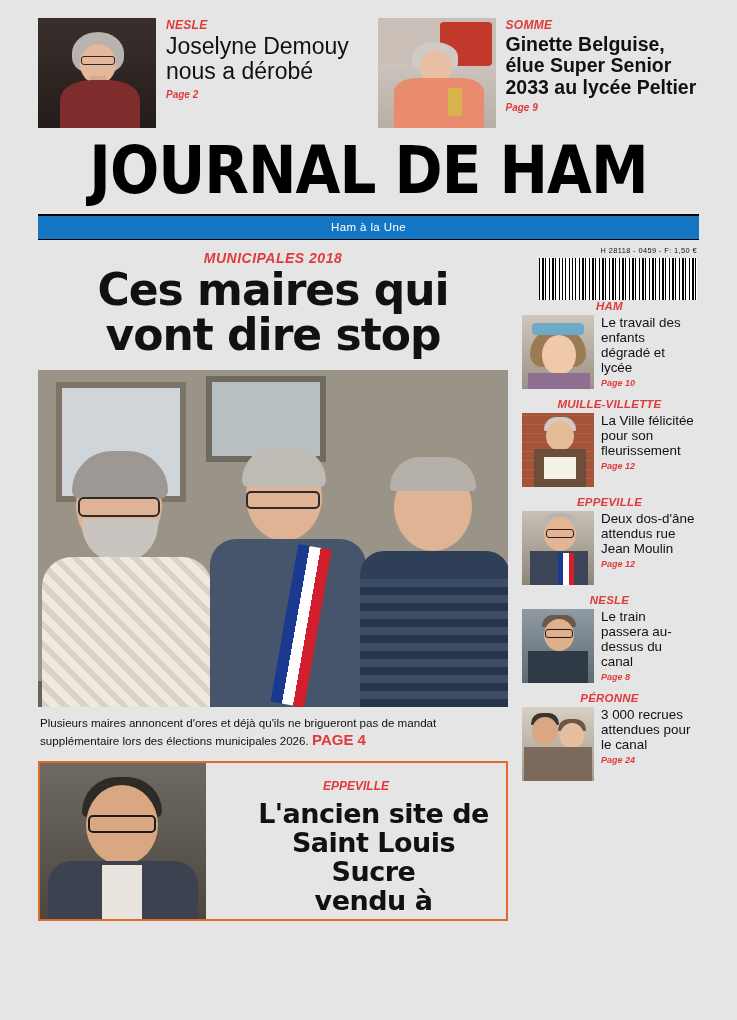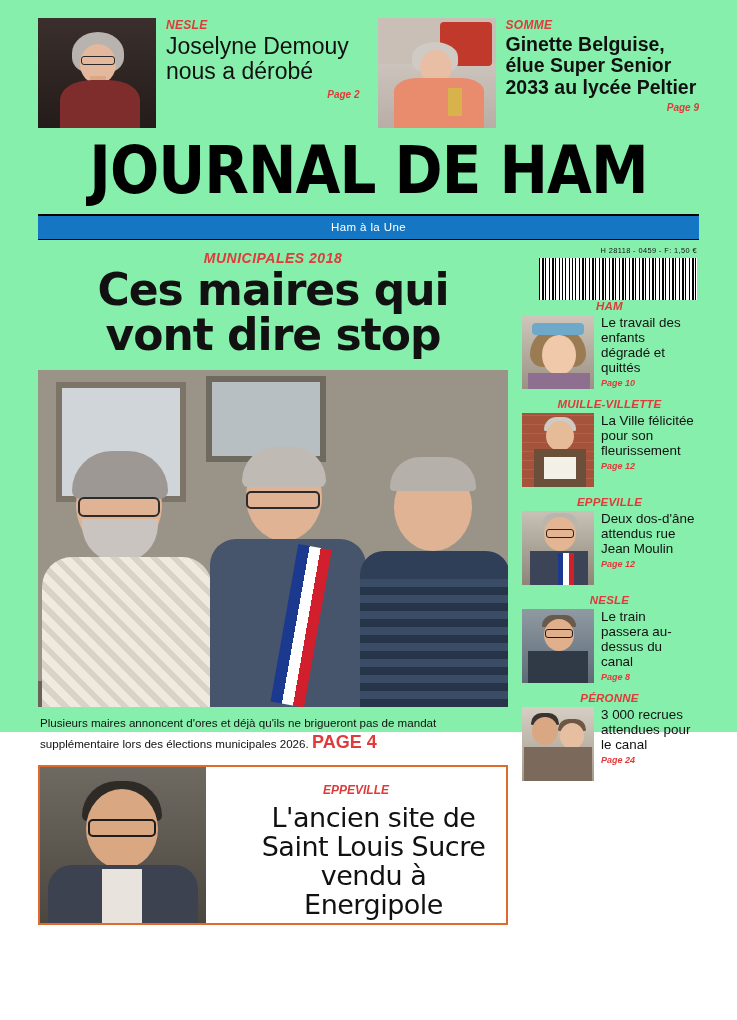--- a/index.html
+++ b/index.html
@@ -2,21 +2,21 @@
 <html><head>
 <meta charset="utf-8">
 <style>
   * { box-sizing: border-box; margin: 0; padding: 0; }
   body {
     width: 737px; height: 1020px;
     background: #ffffff;
     font-family: "Liberation Sans", sans-serif;
     overflow: hidden;
   }
-  .page { position: relative; width: 737px; height: 732px; background:#86efac; }
+  .page { position: relative; width: 737px; height: 1020px; background:#e5e5e5; }
 
   
   .top-strip { display: flex; padding: 18px 38px 8px 38px; gap: 18px; }
   .teaser { display: flex; gap: 10px; flex: 1; }
   .teaser-photo {
     width: 118px; height: 110px; flex: 0 0 118px;
     background: #2b2b33; position: relative; overflow: hidden;
   }
   .teaser-photo.t1 { background: linear-gradient(#3a2f2c 0%, #241c1a 100%); }
   .teaser-photo.t2 { background: linear-gradient(#d8d3cc 0%, #b9aea6 100%); }
@@ -37,21 +37,21 @@
   .kicker {
     font-style: italic; font-weight: bold; color: #e03a3a;
     font-size: 12px; letter-spacing: .3px; margin-bottom: 2px;
   }
   .teaser-head {
     font-size: 23px; line-height: 1.1; font-weight: 400; color: #111;
   }
   .teaser-head.small { font-size: 19.5px; font-weight: bold; }
   .page-ref {
     font-style: italic; font-weight: bold; color: #e03a3a; font-size: 10px;
-    text-align: right; margin-top: 4px;
+    text-align: left; margin-top: 4px;
   }
 
   
   .masthead-wrap { padding: 6px 38px 0 38px; }
   .masthead {
     text-align: center;
     font-family: "DejaVu Sans", sans-serif;
     font-weight: bold; font-size: 58px; letter-spacing: -1px;
     line-height: 1; color: #000;
     transform: scaleY(1.12);
@@ -127,39 +127,39 @@
   .m3 { left:322px; bottom:0; width:150px; height:248px; }
   .m3 .m-head { left:34px; top:4px; width:78px; height:88px; }
   .m3 .hair { position:absolute; left:30px; top:-2px; width:86px; height:34px; background:#b5b0aa; border-radius:44px 44px 6px 6px; }
   .m3 .body { position:absolute; left:0; top:92px; width:150px; height:156px; background:#2f3f57; border-radius:24px 24px 0 0; }
   .m3 .stripe { position:absolute; left:0; top:120px; width:150px; height:128px;
                 background: repeating-linear-gradient(0deg,#27354a 0 8px,#3a4c66 8px 16px); border-radius:0; }
 
   .caption {
     font-size: 11.6px; line-height: 1.35; color: #111; padding: 8px 2px 0 2px;
   }
-  .caption .pref { color: #e03a3a; font-weight: bold; font-size: 18px; }
+  .caption .pref { color: #e03a3a; font-weight: bold; font-size: 15px; }
 
   
   .bottom-box {
     margin-top: 10px; border: 2.5px solid #e06a2b; display: flex;
     height: 160px; overflow: hidden;
   }
   .bb-photo { width: 166px; flex: 0 0 166px; position: relative; background:#5f5a52; }
   .bb-photo .bg { position:absolute; inset:0; background:linear-gradient(#6f6a61,#4b463f); }
   .bb-photo .head { position:absolute; left:46px; top:22px; width:72px; height:80px; background:#d9a882; border-radius:50%; }
   .bb-photo .hair { position:absolute; left:42px; top:14px; width:80px; height:40px; background:#2e2a26; border-radius:40px 40px 6px 6px; }
   .bb-photo .glass { position:absolute; left:48px; top:52px; width:68px; height:18px; border:2.5px solid #1c1c1c; border-radius:5px; }
   .bb-photo .body { position:absolute; left:8px; top:98px; width:150px; height:62px; background:#3c4250; border-radius:24px 24px 0 0; }
   .bb-photo .shirt { position:absolute; left:62px; top:102px; width:40px; height:58px; background:#e8e4dd; }
   .bb-text { flex: 1; padding: 16px 14px 8px 14px; text-align: right; }
   .bb-kicker { color:#e03a3a; font-weight: bold; font-style: italic; font-size: 12px; text-align:center; }
   .bb-title {
     font-family: "DejaVu Sans", sans-serif;
-    font-size: 27px; line-height: 1.08; font-weight: normal; color:#111;
+    font-size: 27px; line-height: 1.08; font-weight: bold; color:#111;
     text-align: center; margin-top: 6px; letter-spacing:-.5px;margin-left:35px;
   }
 
   
   .rail-item { margin-bottom: 9px; }
   .rail-kicker {
     color: #e03a3a; font-weight: bold; font-style: italic;
     font-size: 11.5px; text-align: center; margin-bottom: 3px; letter-spacing:.2px;
   }
   .rail-row { display: flex; gap: 7px; }
@@ -323,21 +323,21 @@
       <div class="rail-item">
         <div class="rail-kicker">HAM</div>
         <div class="rail-row">
           <div class="rail-photo rp1">
             <div class="hair"></div>
               <div class="band"></div>
               <div class="face"></div>
               <div class="body"></div>
           </div>
           <div class="rail-text">
-            <div class="rail-head">Le travail des enfants dégradé et quittés</div>
+            <div class="rail-head">Le travail des enfants dégradé et lycée</div>
             <div class="rail-page">Page 10</div>
           </div>
         </div>
       </div>
 
       <div class="rail-item">
         <div class="rail-kicker">MUILLE-VILLETTE</div>
         <div class="rail-row">
           <div class="rail-photo rp2">
             <div class="wall"></div>

